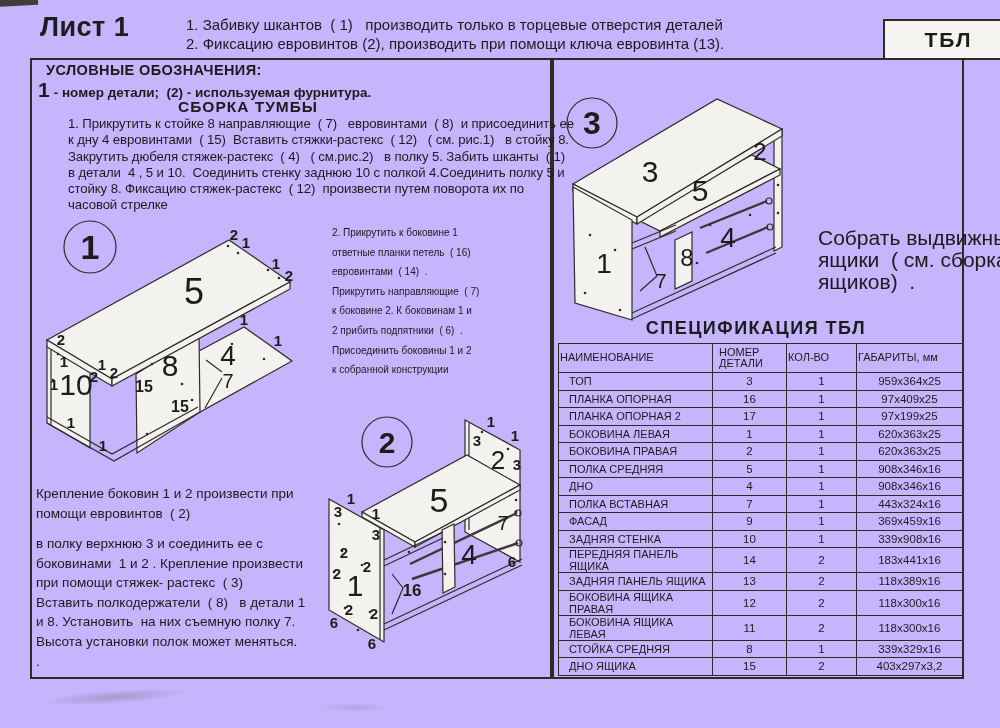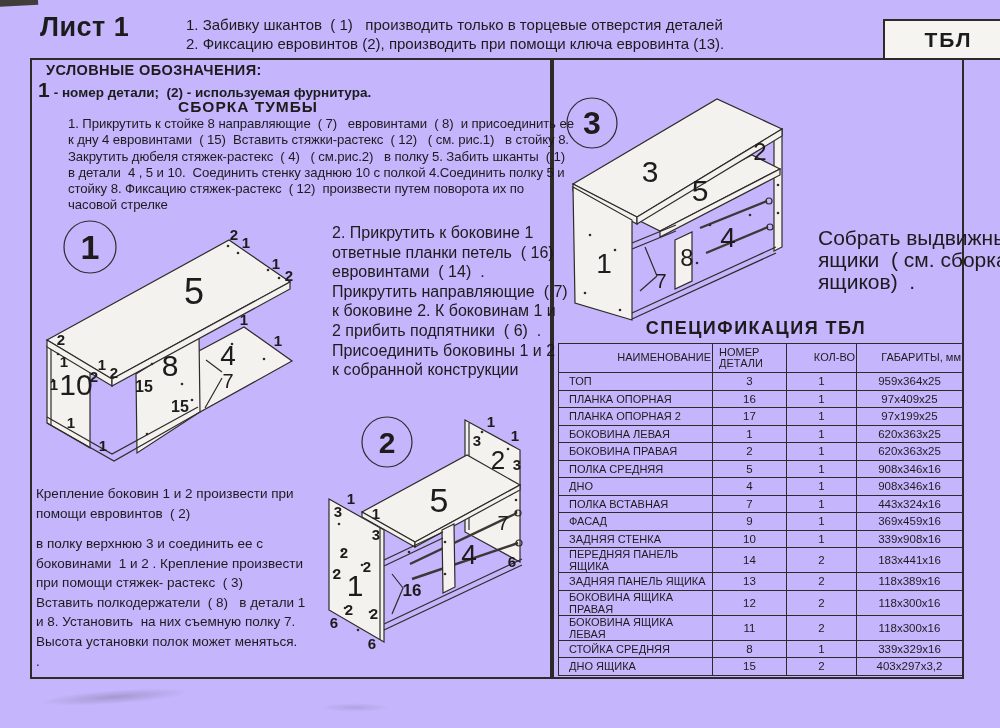--- a/index.html
+++ b/index.html
@@ -13,32 +13,32 @@
             display:flex;align-items:center;justify-content:center;background:#f5f4f0;
             font-size:21px;font-weight:700;letter-spacing:2px;margin-left:42px;}
   .panel-box{border:2px solid #2c2b28;background:transparent;}
   .lbox{left:30px;top:58px;width:518px;height:617px;}
   .rbox{left:552px;top:58px;width:408px;height:617px;}
   .legend-title{left:46px;top:62px;font-size:14.5px;font-weight:700;letter-spacing:.4px;}
   .legend-row{left:38px;top:78px;font-size:13.5px;font-weight:700;display:flex;align-items:baseline;white-space:pre;}
   .legend-big{font-size:21px;font-weight:700;margin-right:4px;}
   .assembly-title{left:38px;top:98px;width:420px;text-align:center;font-size:15.5px;font-weight:700;letter-spacing:1px;}
   .step1{left:36px;top:116px;font-size:13.2px;line-height:16.3px;letter-spacing:-.1px;margin-left:32px;}
-  .step2{left:332px;top:223px;font-size:16px;line-height:19.6px;}
+  .step2{left:332px;top:223px;font-size:10px;line-height:19.6px;}
   .fastening{left:36px;top:484px;font-size:13.5px;line-height:19.5px;}
   .step3{left:36px;top:534px;font-size:13.5px;line-height:19.6px;}
   .drawer-note{left:818px;top:227px;font-size:21px;line-height:22px;}
   .spec-title{left:552px;top:318px;width:408px;text-align:center;font-size:18px;font-weight:700;letter-spacing:1.5px;}
   table.spec{position:absolute;left:558px;top:343px;width:404px;border-collapse:collapse;
              table-layout:fixed;background:transparent;}
   table.spec th,table.spec td{border:1.6px solid #2c2b28;font-weight:400;
              font-size:11px;color:#1d1d1d;overflow:hidden;}
   table.spec th{height:26px;line-height:11.5px;vertical-align:middle;}
   table.spec td{height:16.5px;padding:0;}
-  table.spec .h0,table.spec .h2,table.spec .h3{text-align:right;margin-left:12px;}
+  table.spec .h0,table.spec .h2,table.spec .h3{text-align:left;margin-left:12px;}
   table.spec .h1{text-align:left;padding-left:6px;}
   table.spec td.c0{text-align:left;padding-left:10px;}
   table.spec td.c1,table.spec td.c2,table.spec td.c3{text-align:center;font-size:11.5px;}
   svg text{font-family:"Liberation Sans",sans-serif;fill:#1d1c1a;}
   svg .ln{stroke:#2d2c29;stroke-width:1.2;fill:none;}
   svg .pn{stroke:#2d2c29;stroke-width:1.2;fill:#f3f2ee;}
   svg .rail{stroke:#3a3936;stroke-width:2.4;fill:none;}
   .smudge{background:radial-gradient(ellipse at center,rgba(70,68,64,.45),rgba(70,68,64,0) 70%);}
   .corner-mark{left:-6px;top:-3px;width:44px;height:9px;background:#403e3a;transform:rotate(-3deg);}
 </style>

